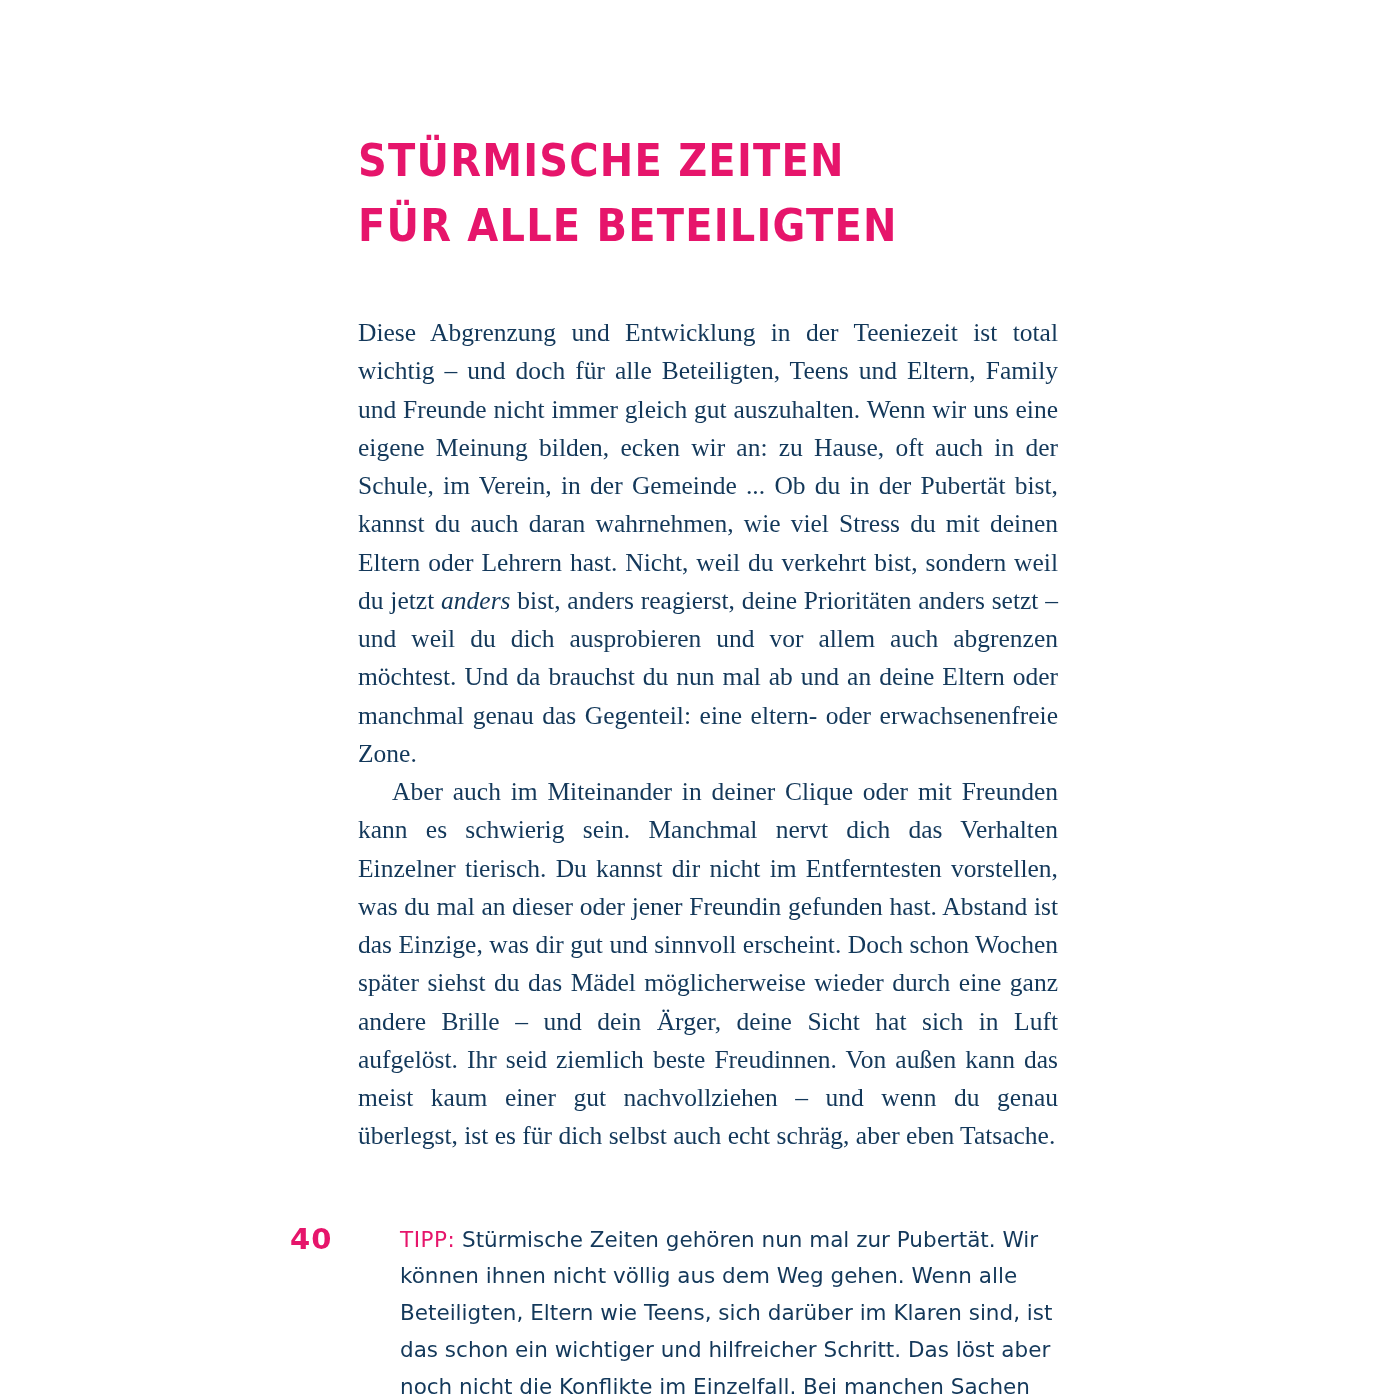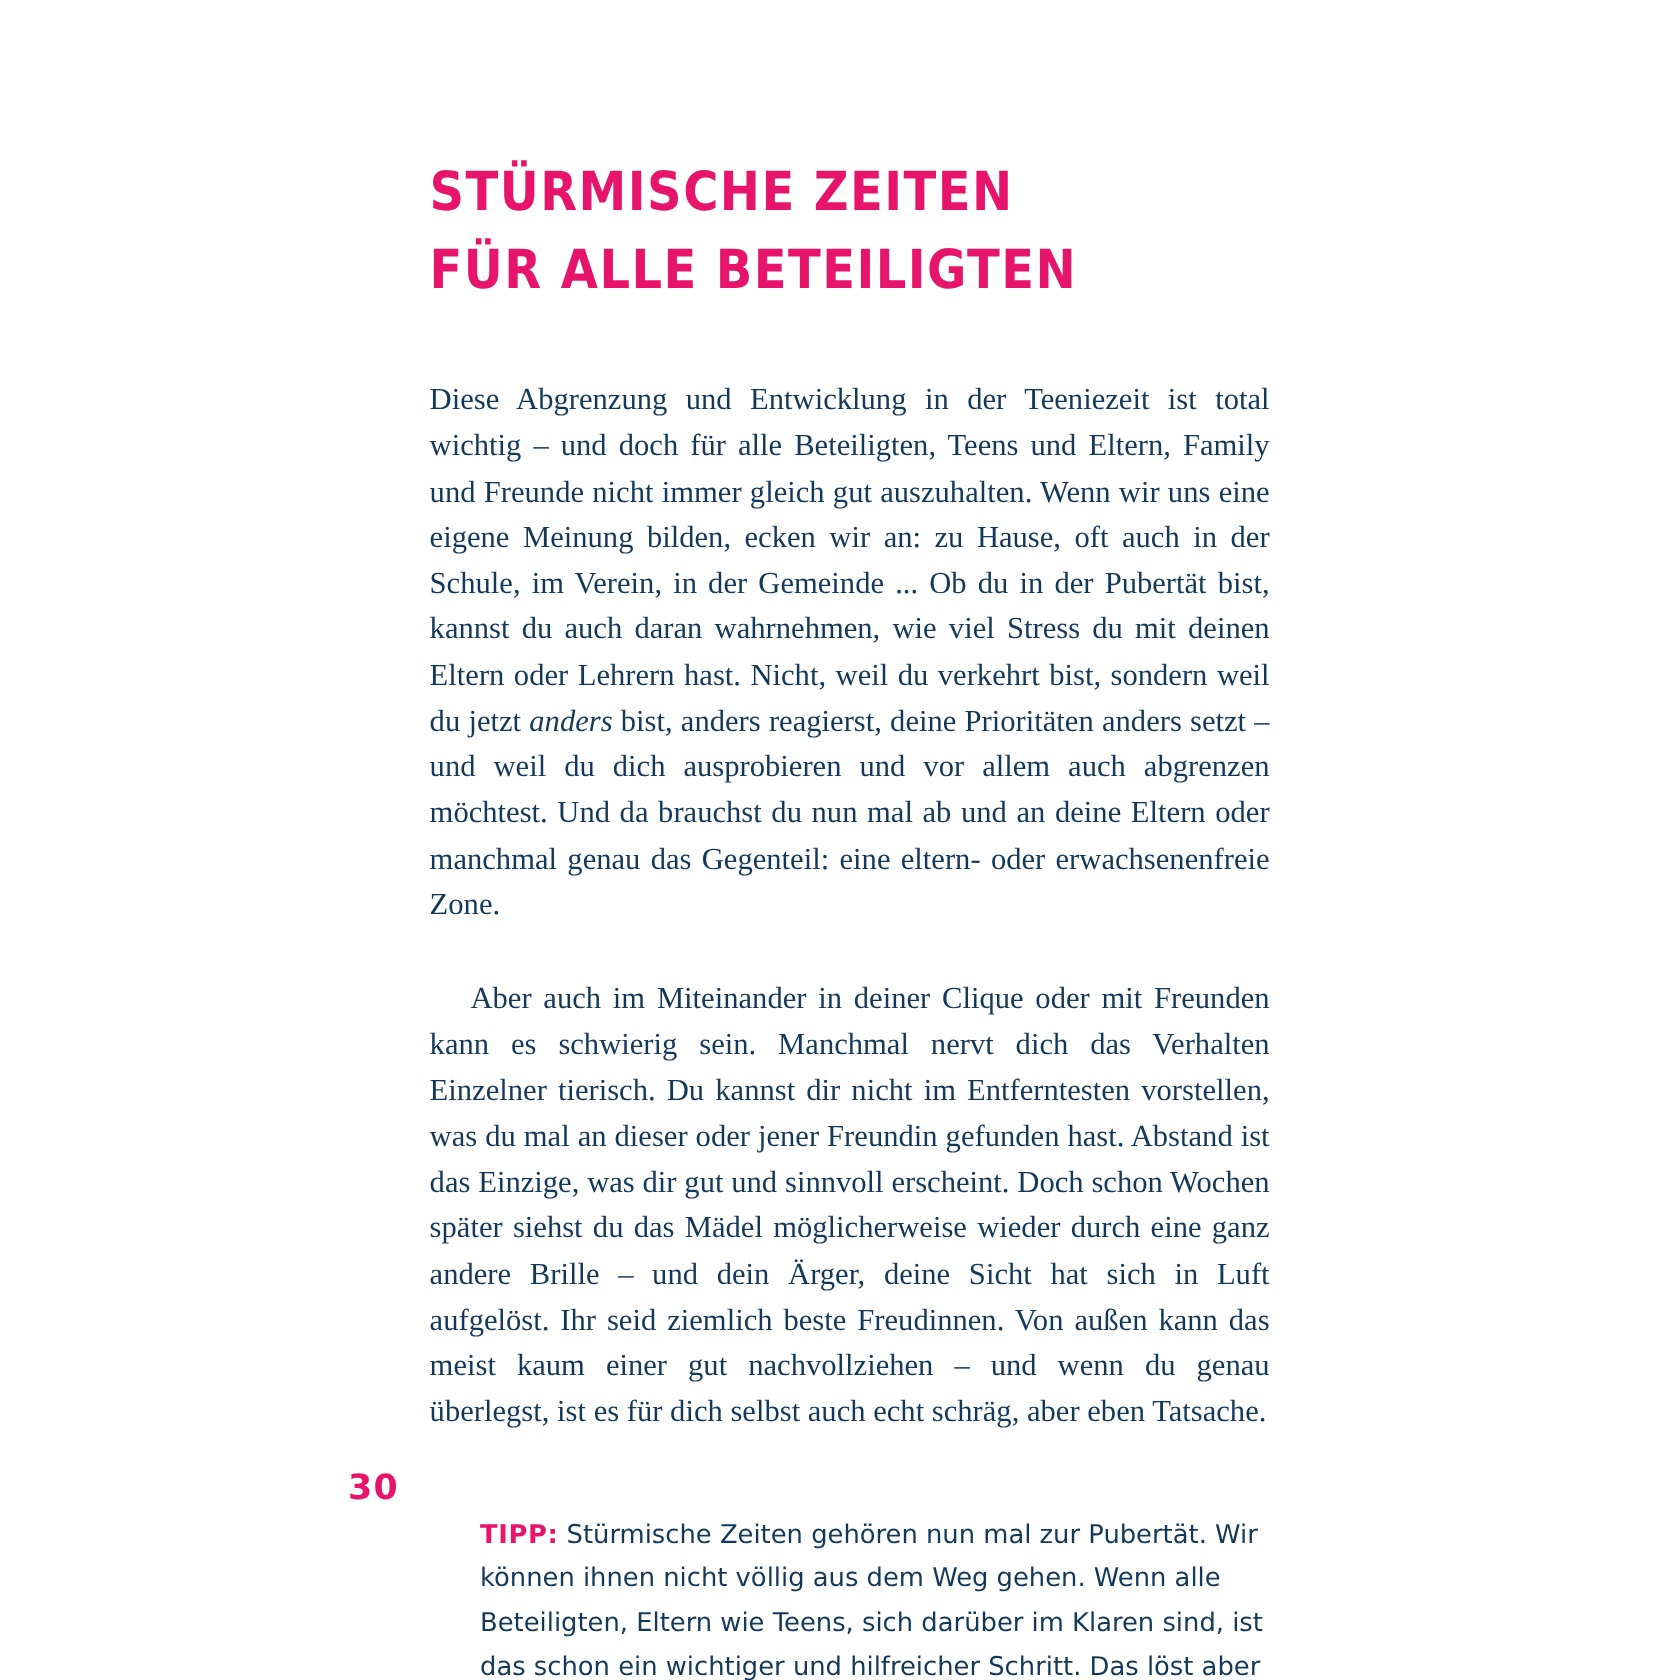--- a/index.html
+++ b/index.html
@@ -50,37 +50,36 @@
     line-height: 1.5;
     text-align: justify;
     color: #13385a;
     font-family: Liberation Serif, serif;
   }
   .body-text p {
     margin: 0;
   }
   .body-text p.indent {
     text-indent: 34px;
-    margin-top: 40px;
   }
   .body-text em {
     font-style: italic;
   }
   .tipp-block {
     margin-top: 66px;
     font-family: "DejaVu Sans", sans-serif;
     font-size: 21.5px;
     line-height: 1.72;
     color: #13385a;
     text-align: left;
     padding-left: 42px;
   }
   .tipp-block .tipp-label {
     color: #e6156b;
-    font-weight: bold;
+    font-weight: normal;
     letter-spacing: 0.5px;
   }
   .page-number {
     position: absolute;
     left: 290px;
     top: 1222px;
     font-family: "DejaVu Sans", sans-serif;
     font-weight: bold;
     font-size: 29px;
     color: #e6156b;
@@ -103,15 +102,15 @@
       <p><span>Diese Abgrenzung und Entwicklung in der Teeniezeit ist total wichtig – und doch für alle Beteiligten, Teens und Eltern, Family und Freunde nicht immer gleich gut auszuhalten. Wenn wir uns eine eigene Meinung bilden, ecken wir an: zu Hause, oft auch in der Schule, im Verein, in der Gemeinde ... Ob du in der Pubertät bist, kannst du auch daran wahrnehmen, wie viel Stress du mit deinen Eltern oder Lehrern hast. Nicht, weil du verkehrt bist, sondern weil du jetzt </span><em>anders</em><span> bist, anders reagierst, deine Prioritäten anders setzt – und weil du dich ausprobieren und vor allem auch abgrenzen möchtest. Und da brauchst du nun mal ab und an deine Eltern oder manchmal genau das Gegenteil: eine eltern- oder erwachsenenfreie Zone.</span></p>
       <p class="indent">Aber auch im Miteinander in deiner Clique oder mit Freunden kann es schwierig sein. Manchmal nervt dich das Verhalten Einzelner tierisch. Du kannst dir nicht im Entferntesten vorstellen, was du mal an dieser oder jener Freundin gefunden hast. Abstand ist das Einzige, was dir gut und sinnvoll erscheint. Doch schon Wochen später siehst du das Mädel möglicherweise wieder durch eine ganz andere Brille – und dein Ärger, deine Sicht hat sich in Luft aufgelöst. Ihr seid ziemlich beste Freudinnen. Von außen kann das meist kaum einer gut nachvollziehen – und wenn du genau überlegst, ist es für dich selbst auch echt schräg, aber eben Tatsache.</p>
     </div>
 
     <div class="tipp-block">
       <span class="tipp-label">TIPP:</span><span> Stürmische Zeiten gehören nun mal zur Pubertät. Wir können ihnen nicht völlig aus dem Weg gehen. Wenn alle Beteiligten, Eltern wie Teens, sich darüber im Klaren sind, ist das schon ein wichtiger und hilfreicher Schritt. Das löst aber noch nicht die Konflikte im Einzelfall. Bei manchen Sachen lohnt es sich echt, zu kämpfen, andere sind weniger wichtig. Mündet jedes Anecken direkt in einer</span>
     </div>
 
   </div>
 
-  <div class="page-number">30</div>
+  <div class="page-number">40</div>
 
 </div>
 
 </body></html>

